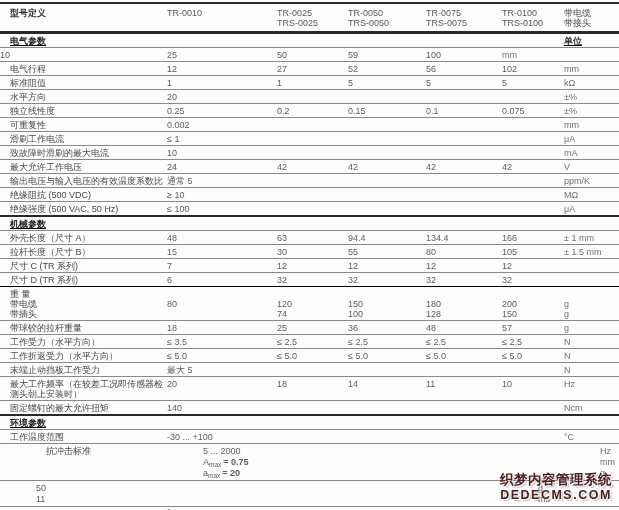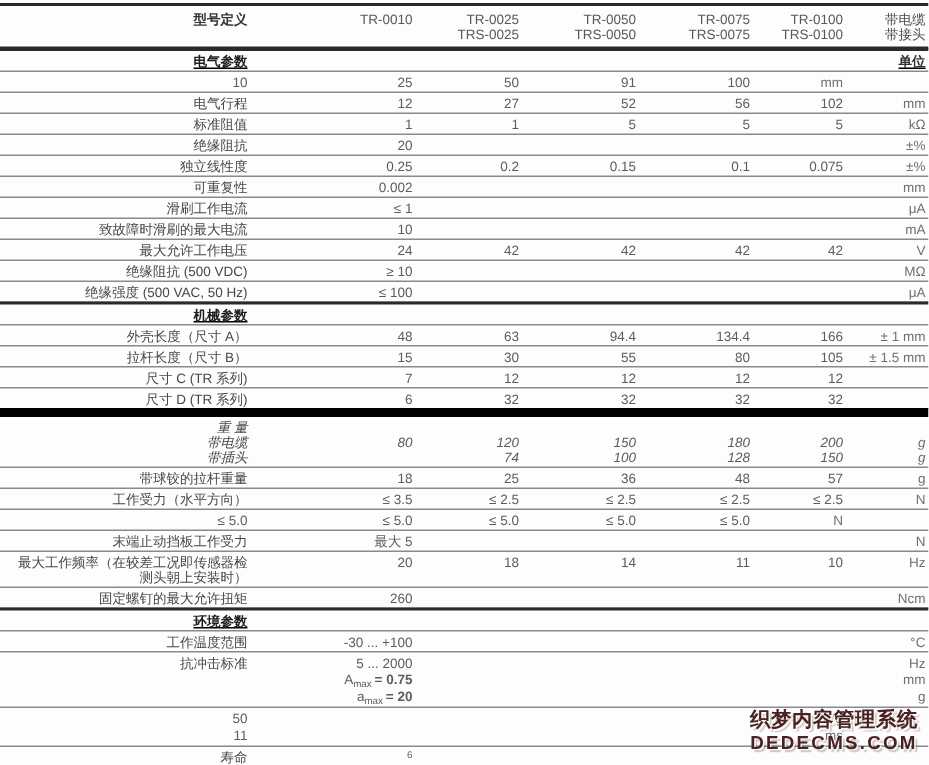--- a/index.html
+++ b/index.html
@@ -6,33 +6,32 @@
   body{
     width:619px;height:510px;position:relative;overflow:hidden;
     background:#fdfdfd;
     font-family:"Liberation Sans","DejaVu Sans",sans-serif;
   }
   .table{position:absolute;top:2px;left:0;width:619px;border-top:2px solid #2a2a2a;}
   .row{
     display:grid;
     grid-template-columns:167px 110px 71px 78px 76px 62px 55px;
     border-bottom:1px solid #8a8a8a;
-    text-align:right;
   }
   .c{font-size:9px;line-height:10px;padding:2px 2px 1px 0;color:#5c5c5c;}
   .label{padding-left:10px;color:#474747;}
   .unit{color:#6f6f6f;}
   .hdr{border-bottom:2px solid #2a2a2a;}
   .hdr .c{padding-top:4px;padding-bottom:3px;color:#585858;}
   .hdr .label{font-weight:bold;color:#333;}
   .hdr .variant{color:#4a4a4a;}
   .section{border-top:2px solid #2a2a2a;margin-top:-1px;text-decoration:underline;}
   .section .label{font-weight:bold;color:#1e1e1e;}
   .section .unit{font-weight:bold;color:#333;}
-  .thick-top{border-top:6px solid #000000;margin-top:-1px;font-style:italic;}
+  .thick-top{border-top:1px solid #000000;margin-top:-1px;}
   .line{height:10px;line-height:10px;}
   .line3{height:11px;line-height:11px;margin-left:36px;}
   .sub{font-size:6.5px;position:relative;top:2px;}
   .sup{font-size:6.5px;position:relative;top:-3px;}
   .rest{margin-left:2px;font-weight:bold;}
   .watermark{
     position:absolute;right:1px;bottom:7px;width:124px;text-align:center;
     font-weight:bold;color:#4a2121;
   }
   .wm1{font-size:13.5px;letter-spacing:0.5px;line-height:16px;
@@ -80,21 +79,21 @@
     <div class="c"></div>
     <div class="c"></div>
     <div class="c"></div>
     <div class="c unit">单位</div>
   </div>
 
   <div class="row">
     <div class="c">10</div>
     <div class="c">25</div>
     <div class="c">50</div>
-    <div class="c">91</div>
+    <div class="c">59</div>
     <div class="c">100</div>
     <div class="c unit">mm</div>
   </div>
 
   <div class="row">
     <div class="c label">电气行程</div>
     <div class="c">12</div>
     <div class="c">27</div>
     <div class="c">52</div>
     <div class="c">56</div>
@@ -106,21 +105,21 @@
     <div class="c label">标准阻值</div>
     <div class="c">1</div>
     <div class="c">1</div>
     <div class="c">5</div>
     <div class="c">5</div>
     <div class="c">5</div>
     <div class="c unit">kΩ</div>
   </div>
 
   <div class="row">
-    <div class="c label">绝缘阻抗</div>
+    <div class="c label">水平方向</div>
     <div class="c">20</div>
     <div class="c"></div>
     <div class="c"></div>
     <div class="c"></div>
     <div class="c"></div>
     <div class="c unit">±%</div>
   </div>
 
   <div class="row">
     <div class="c label">独立线性度</div>
@@ -165,20 +164,29 @@
   <div class="row">
     <div class="c label">最大允许工作电压</div>
     <div class="c">24</div>
     <div class="c">42</div>
     <div class="c">42</div>
     <div class="c">42</div>
     <div class="c">42</div>
     <div class="c unit">V</div>
   </div>
 
+  <div class="row">
+    <div class="c label">输出电压与输入电压的有效温度系数比</div>
+    <div class="c">通常 5</div>
+    <div class="c"></div>
+    <div class="c"></div>
+    <div class="c"></div>
+    <div class="c"></div>
+    <div class="c unit">ppm/K</div>
+  </div>
 
   <div class="row">
     <div class="c label">绝缘阻抗 (500 VDC)</div>
     <div class="c">≥ 10</div>
     <div class="c"></div>
     <div class="c"></div>
     <div class="c"></div>
     <div class="c"></div>
     <div class="c unit">MΩ</div>
   </div>
@@ -295,20 +303,21 @@
     <div class="c label">工作受力（水平方向）</div>
     <div class="c">≤ 3.5</div>
     <div class="c">≤ 2.5</div>
     <div class="c">≤ 2.5</div>
     <div class="c">≤ 2.5</div>
     <div class="c">≤ 2.5</div>
     <div class="c unit">N</div>
   </div>
 
   <div class="row">
+    <div class="c label">工作折返受力（水平方向）</div>
     <div class="c">≤ 5.0</div>
     <div class="c">≤ 5.0</div>
     <div class="c">≤ 5.0</div>
     <div class="c">≤ 5.0</div>
     <div class="c">≤ 5.0</div>
     <div class="c unit">N</div>
   </div>
 
   <div class="row">
     <div class="c label">末端止动挡板工作受力</div>
@@ -325,21 +334,21 @@
     <div class="c">20</div>
     <div class="c">18</div>
     <div class="c">14</div>
     <div class="c">11</div>
     <div class="c">10</div>
     <div class="c unit">Hz</div>
   </div>
 
   <div class="row">
     <div class="c label">固定螺钉的最大允许扭矩</div>
-    <div class="c">260</div>
+    <div class="c">140</div>
     <div class="c"></div>
     <div class="c"></div>
     <div class="c"></div>
     <div class="c"></div>
     <div class="c unit">Ncm</div>
   </div>
 
   <div class="row section">
     <div class="c label">环境参数</div>
     <div class="c"></div>

